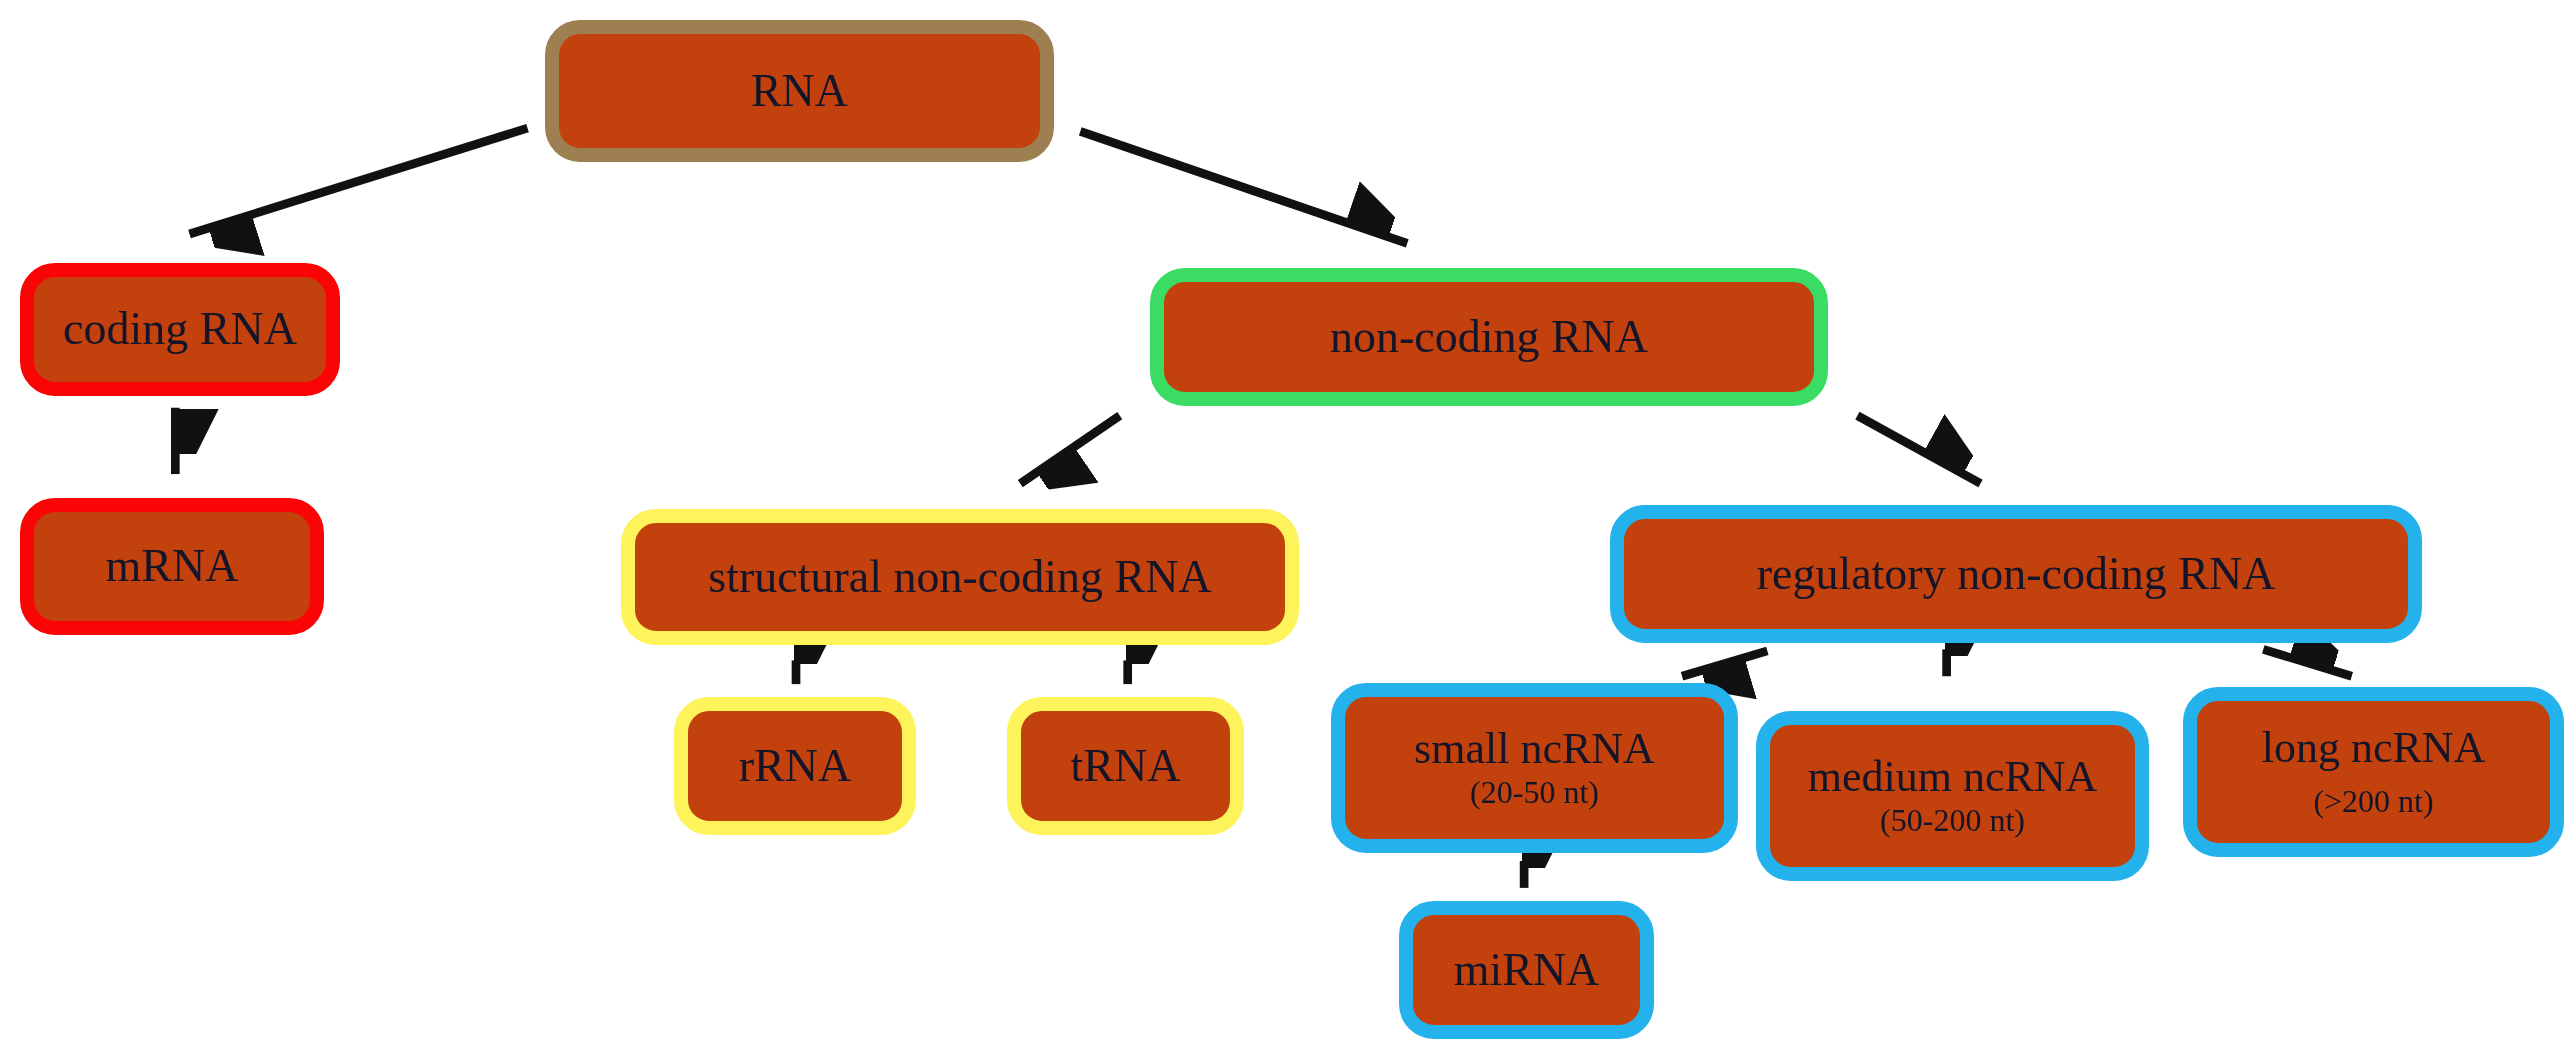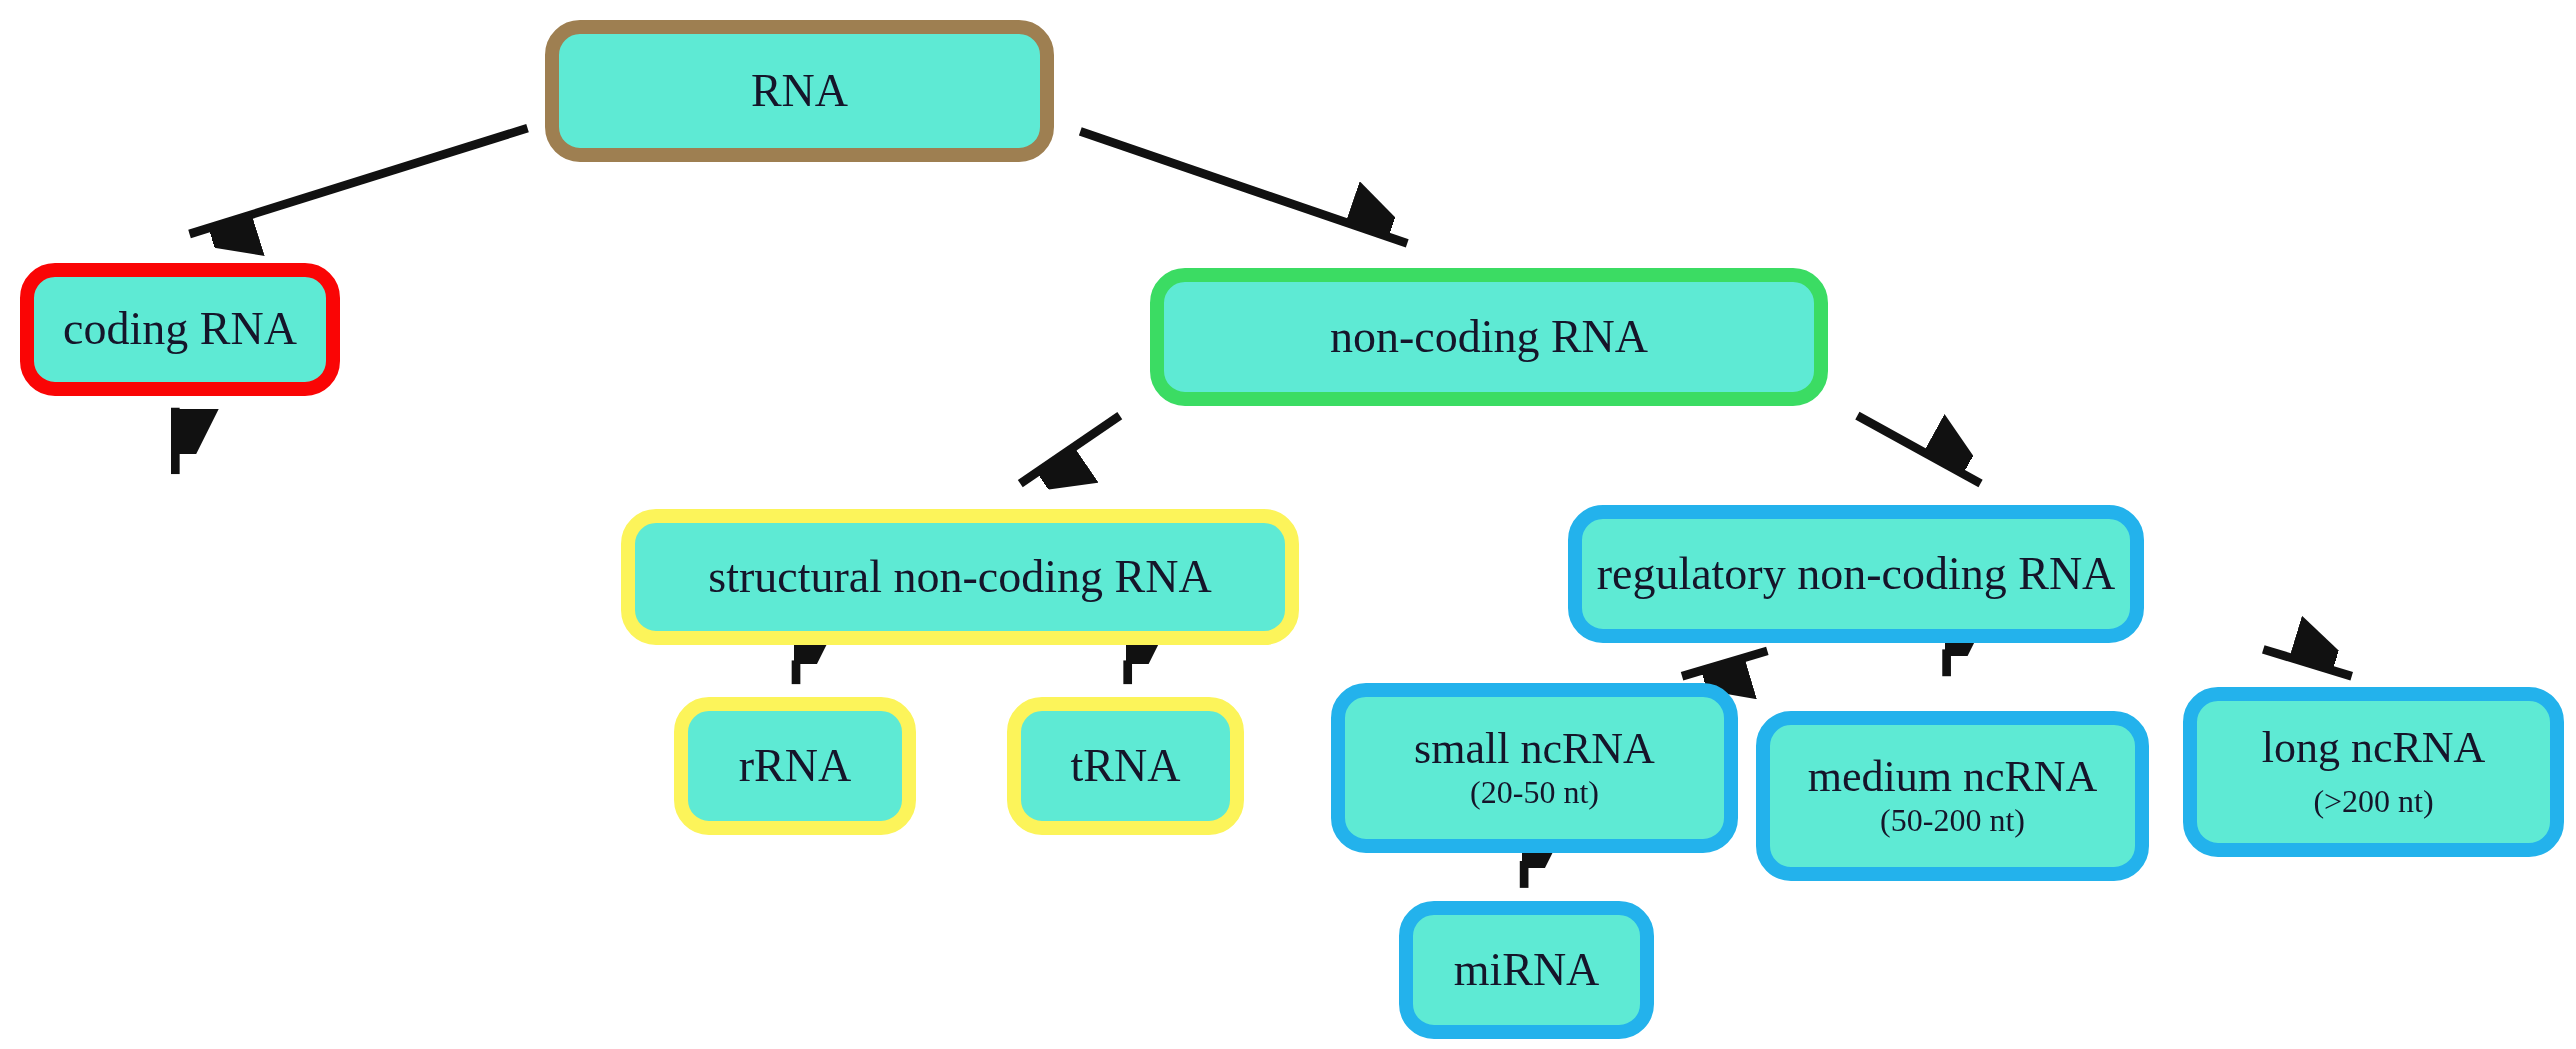--- a/index.html
+++ b/index.html
@@ -10,40 +10,40 @@
     background:#ffffff;
     font-family:"Liberation Serif","DejaVu Serif",serif;
     overflow:hidden;
   }
   .edges{position:absolute;left:0;top:0;width:2576px;height:1050px;}
   .node{
     position:absolute;
     box-sizing:border-box;
     border:14.2px solid #000;
     border-radius:35px;
-    background:#5eead4;
+    background:#c2410c;
     display:flex;
     flex-direction:column;
     align-items:center;
     justify-content:center;
     text-align:center;
     color:#15152a;
   }
   .node .lbl{display:block;font-size:46px;line-height:1.1;white-space:nowrap;}
   .node .sub{display:block;font-size:32px;line-height:1.15;white-space:nowrap;}
   .two-line .lbl{font-size:44px;}
   
   .n-rna        {left:545px;  top:20px;   width:509px; height:142px;}
   .n-coding     {left:20px;   top:263px;  width:320px; height:133px;}
   .n-mrna       {left:20px;   top:498px;  width:304px; height:137px;}
   .n-noncoding  {left:1150px; top:268px;  width:678px; height:138px;}
   .n-structural {left:621px;  top:509px;  width:678px; height:136px;}
   .n-rrna       {left:674px;  top:697px;  width:242px; height:138px;}
   .n-trna       {left:1007px; top:697px;  width:237px; height:138px;}
-  .n-regulatory {left:1568px; top:505px;  width:576px; height:138px;}
+  .n-regulatory {left:1610px; top:505px;  width:812px; height:138px;}
   .n-small      {left:1331px; top:683px;  width:407px; height:170px;}
   .n-medium     {left:1756px; top:687px;  width:393px; height:170px;margin-top:24px;}
   .n-long       {left:2183px; top:687px;  width:381px; height:170px;}
   .n-mirna      {left:1399px; top:901px; width:255px; height:138px;}
 </style>
 </head>
 <body>
 
 <div class="canvas">
 
@@ -69,20 +69,23 @@
   </svg>
 
   <div class="node n-rna" style="border-color: rgb(158, 127, 81);">
     <span class="lbl">RNA</span>
   </div>
 
   <div class="node n-coding" style="border-color: rgb(250, 5, 5);">
     <span class="lbl">coding RNA</span>
   </div>
 
+  <div class="node n-mrna" style="border-color: rgb(250, 5, 5);">
+    <span class="lbl">mRNA</span>
+  </div>
 
   <div class="node n-noncoding" style="border-color: rgb(59, 220, 99);">
     <span class="lbl">non-coding RNA</span>
   </div>
 
   <div class="node n-structural" style="border-color: rgb(252, 244, 90);">
     <span class="lbl">structural non-coding RNA</span>
   </div>
 
   <div class="node n-rrna" style="border-color: rgb(252, 244, 90);">

